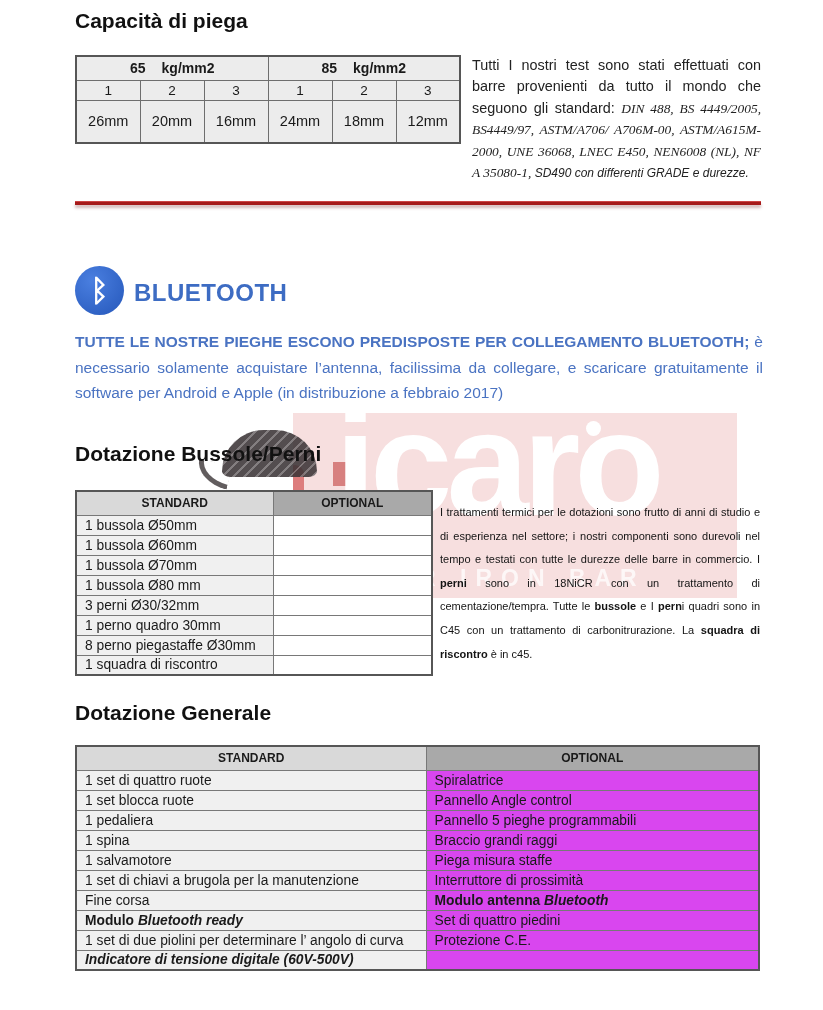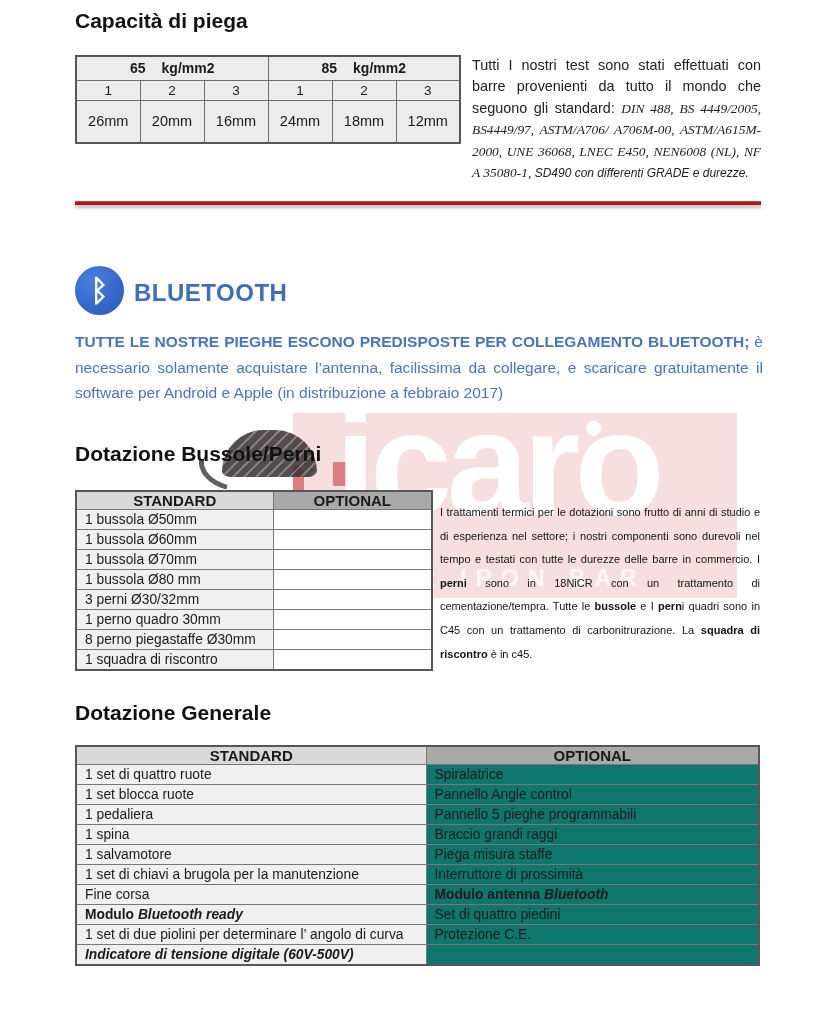--- a/index.html
+++ b/index.html
@@ -68,37 +68,37 @@
   }
   .wm-bird-tail {
     position:absolute; left:196px; top:462px; width:34px; height:24px; z-index:1; opacity:0.8;
     border-left:5px solid #3c3537; border-bottom:5px solid #3c3537;
     border-bottom-left-radius:100%; transform:rotate(14deg);
   }
 
   
   .eq-table { position:absolute; border-collapse:collapse; table-layout:fixed; z-index:2; border:2px solid #565656; }
   .eq-table th, .eq-table td { border:1px solid #787878; font-size:13.8px; vertical-align:middle; padding:0 8px; }
-  .eq-table th { font-size:15px; font-weight:700; text-align:center; height:18px; padding:0; }
+  .eq-table th { font-size:12px; font-weight:700; text-align:center; height:24px; padding:0; }
   .eq-table td { height:20px; text-align:left; }
   th.hd-std { background:#d9d9d9; }
   th.hd-opt { background:#a9a9a9; }
 
   .bussole-table { left:75px; top:490px; width:356px; }
   .bussole-table td.std { background:#f0f0f0; }
   .bussole-table td.opt { background:#ffffff; }
 
   .bussole-para {
     position:absolute; left:440px; top:501px; width:320px; z-index:2;
     font-size:11px; line-height:23.6px; text-align:justify; color:#141414;
   }
 
   .generale-table { left:75px; top:745px; width:683px; }
   .generale-table td.std { background:#f0f0f0; }
-  .generale-table td.opt { background:#0f766e; }
+  .generale-table td.opt { background:#d946ef; }
 </style>
 </head>
 <body>
 
 <div class="page">
 
   <div class="watermark">
     <div class="wm-red-a"></div>
     <div class="wm-red-b"></div>
     <div class="wm-word">icaro</div>

